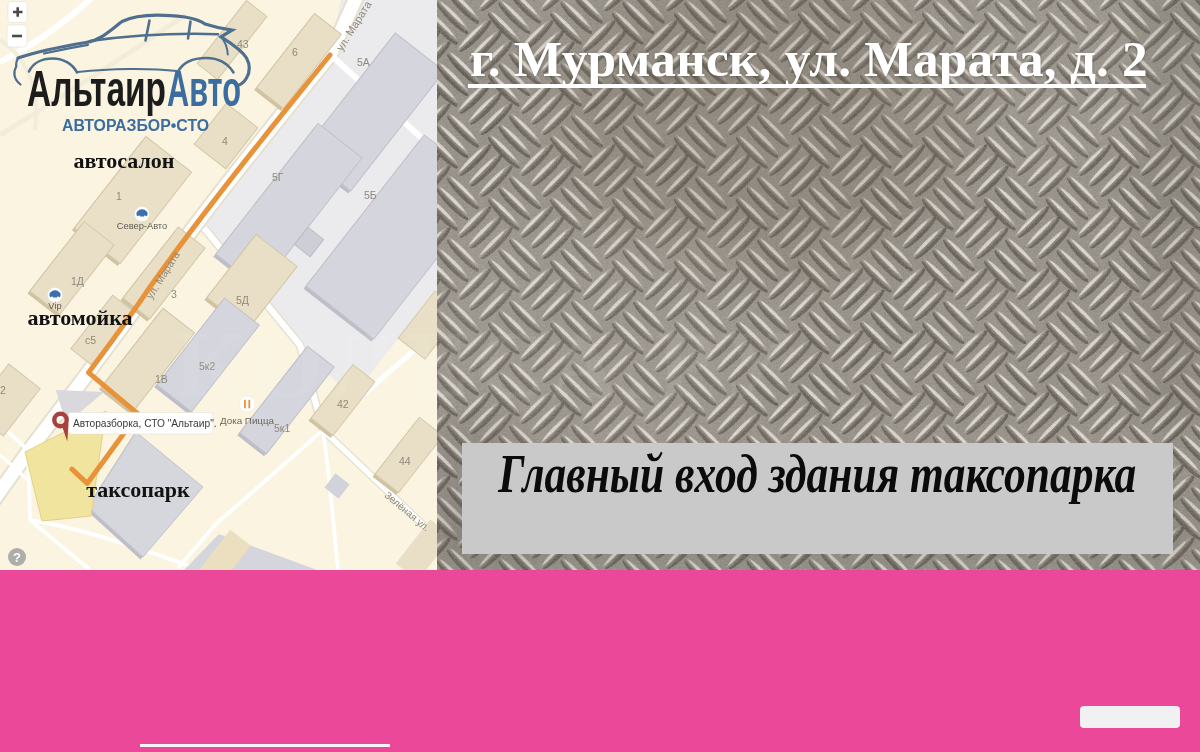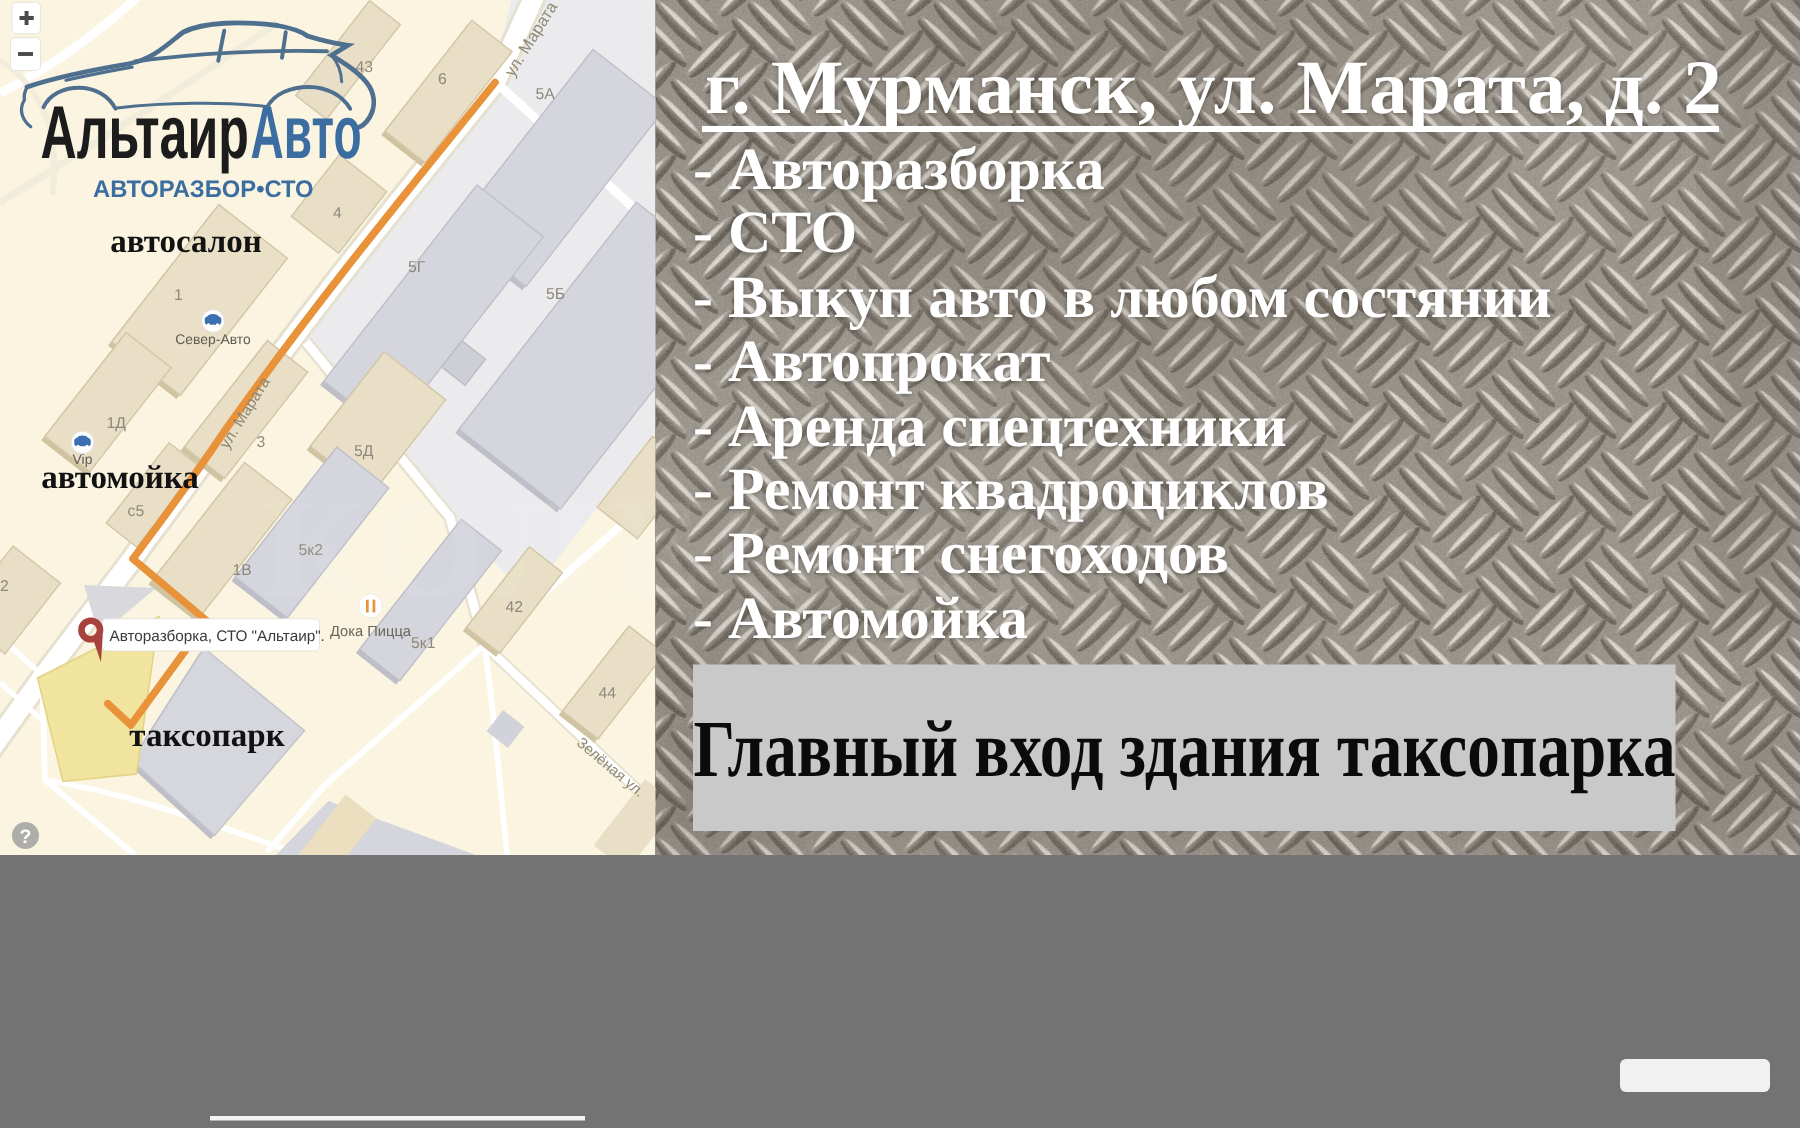--- a/index.html
+++ b/index.html
@@ -1,16 +1,16 @@
 <!DOCTYPE html>
 <html><head>
 <meta charset="utf-8">
 <style>
   html,body{margin:0;padding:0;background:#ffffff;}
-  #page{position:relative;width:1200px;height:752px;overflow:hidden;background:#737373;
+  #page{position:relative;width:1200px;height:752px;overflow:hidden;background:#ec4899;
         font-family:"Liberation Sans", sans-serif;}
   .abs{position:absolute;}
 </style>
 </head>
 <body>
 <div id="page">
 
 <div class="abs" style="left:0;top:0;width:437px;height:570px;">
 <svg width="437" height="570" viewBox="0 0 437 570" xmlns="http://www.w3.org/2000/svg">
   <defs>
@@ -367,33 +367,22 @@
 </div>
 
 <div class="abs" style="left:175px;top:310px;width:900px;height:110px;color:rgba(255,255,255,0.065);
      font-family:Liberation Serif, serif;font-weight:bold;font-size:95px;letter-spacing:8px;">КОЛЕСА.РУ</div>
 
 <div class="abs" style="left:470px;top:32.5px;color:#ffffff;font-family:'Liberation Serif',serif;
      font-weight:bold;font-size:51.3px;line-height:51.3px;letter-spacing:0.2px;white-space:nowrap;text-shadow:0 1px 3px rgba(55,50,42,0.45);">г. Мурманск, ул. Марата, д. 2</div>
 
 <div class="abs" style="left:468px;top:84px;width:678px;height:4px;background:#ffffff;"></div>
 
-<div class="abs" style="left:462px;top:91.7px;color:#ffffff;font-family:'Liberation Serif',serif;
-     font-weight:bold;font-size:40px;line-height:42.7px;white-space:nowrap;text-shadow:0 1px 3px rgba(55,50,42,0.45);">
-<div>- Авторазборка</div>
-<div>- СТО</div>
-<div>- Выкуп авто в любом состянии</div>
-<div>- Автопрокат</div>
-<div>- Аренда спецтехники</div>
-<div>- Ремонт квадроциклов</div>
-<div>- Ремонт снегоходов</div>
-<div>- Автомойка</div>
-</div>
-
-<div class="abs" style="left:462px;top:443px;width:655px;height:111px;background:#c9c9c9;
-     display:flex;align-items:center;justify-content:center;">
+
+<div class="abs" style="left:462px;top:443px;width:711px;height:111px;background:#c9c9c9;
+     display:flex;align-items:flex-start;justify-content:center;font-style:italic;">
   <div style="color:#0b0b0b;font-family:'Liberation Serif',serif;font-weight:bold;font-size:54px;white-space:nowrap;transform:scaleX(0.805);">Главный вход здания таксопарка</div>
 </div>
 
 <div class="abs" style="left:1080px;top:706px;width:100px;height:22px;background:#f1f1f1;border-radius:4px;"></div>
 <div class="abs" style="left:140px;top:744px;width:250px;height:3px;background:#f4f4f2;"></div>
 
 </div>
 
 </body></html>

